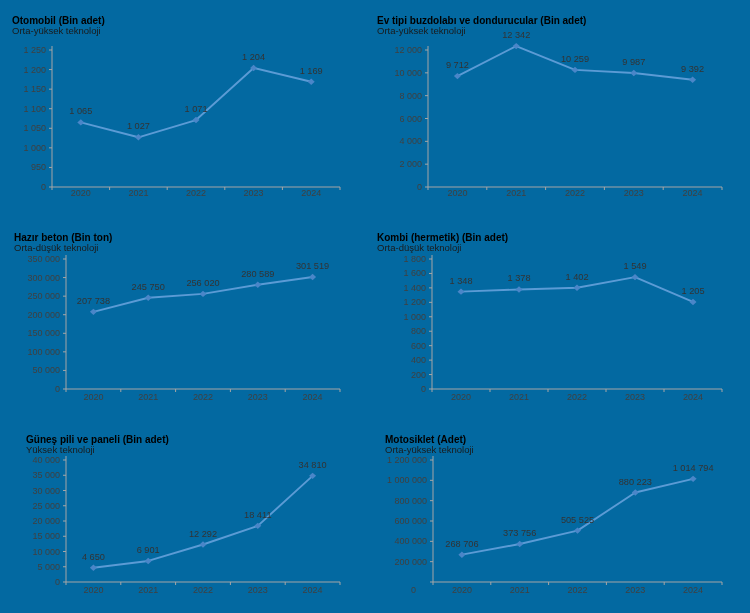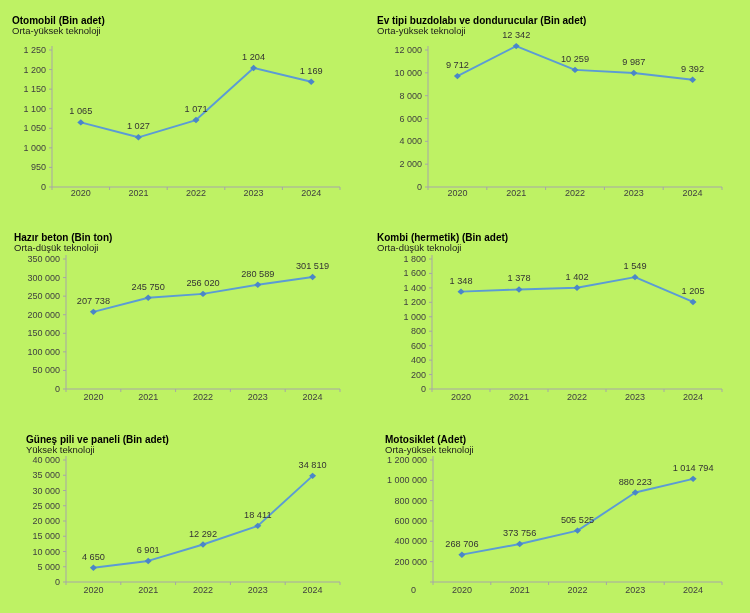--- a/index.html
+++ b/index.html
@@ -1,21 +1,21 @@
 <!DOCTYPE html>
 <html><head>
 <meta charset="utf-8">
 <style>
   html,body{margin:0;padding:0;background:#ffffff;}
   body{width:750px;height:613px;font-family:"Liberation Sans",sans-serif;overflow:hidden;}
   #charts-grid{
     display:grid;
     grid-template-columns:375px 375px;
     grid-template-rows:205px 205px 203px;
-    width:750px;height:613px;background:#bef264;
+    width:750px;height:613px;background:#0369a1;
   }
   .cell{position:relative;overflow:visible;}
   .cell svg{display:block;}
   text.ct{font-family:"Liberation Sans",sans-serif;font-size:10px;font-weight:bold;fill:#000000;}
   text.cs{font-family:"Liberation Sans",sans-serif;font-size:9.5px;fill:#1a1a1a;}
   text.al{font-family:"Liberation Sans",sans-serif;font-size:9px;fill:#404040;}
   text.dl{font-family:"Liberation Sans",sans-serif;font-size:9.2px;fill:#333333;}
 </style>
 </head>
 <body>

